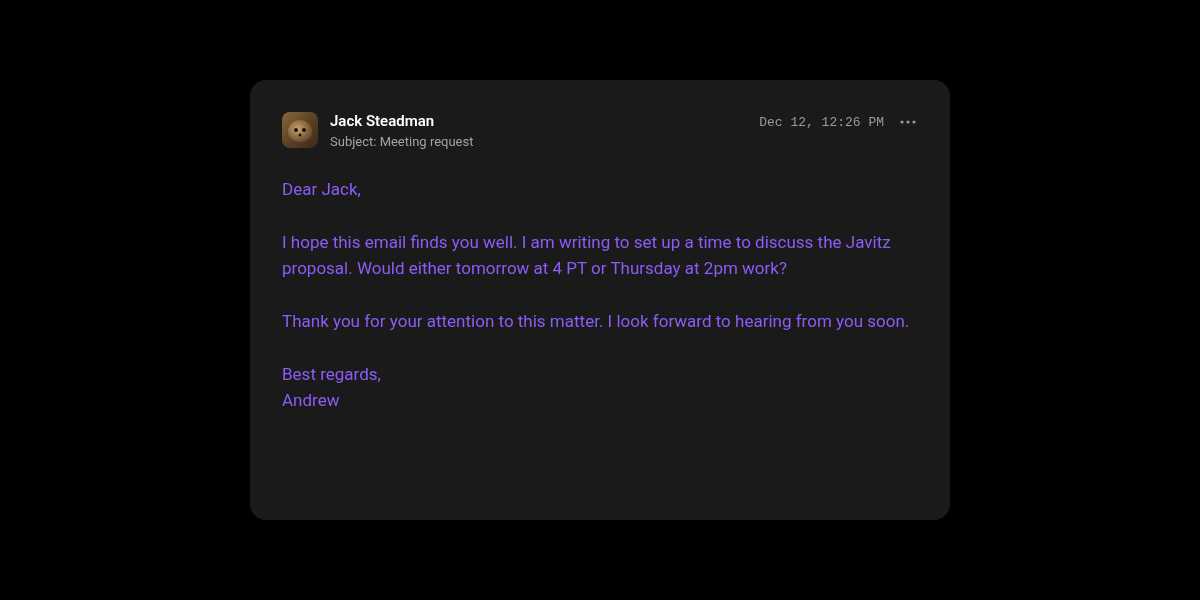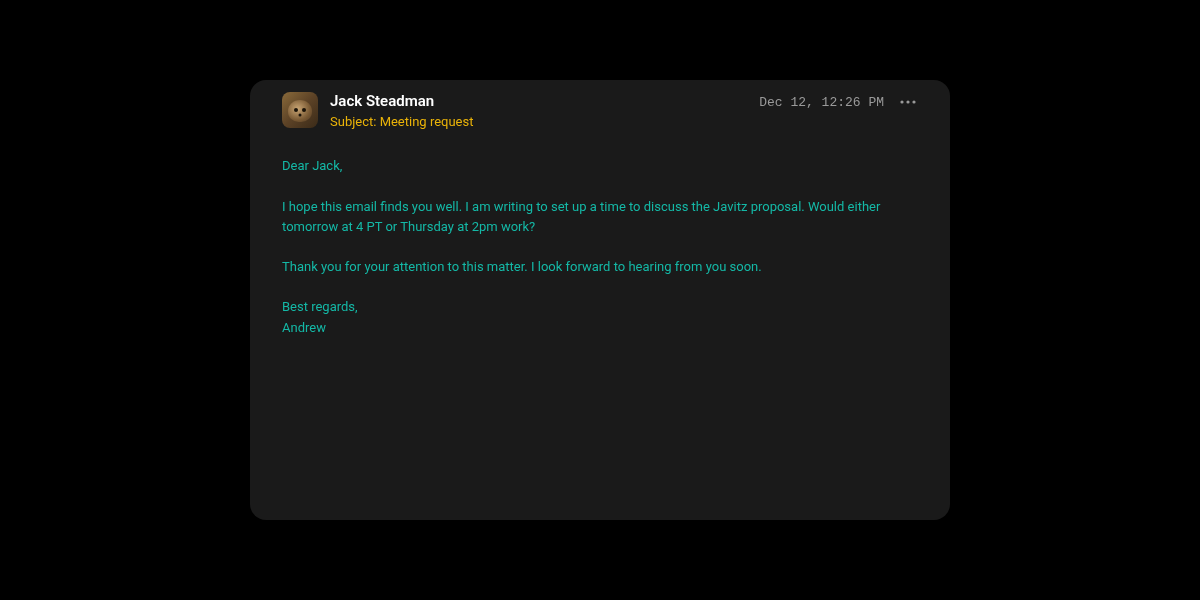--- a/index.html
+++ b/index.html
@@ -15,21 +15,21 @@
       display: flex;
       align-items: center;
       justify-content: center;
       overflow: hidden;
     }
     .email-card {
       width: 700px;
       height: 440px;
       background: #1a1a1a;
       border-radius: 16px;
-      padding: 12px 32px;
+      padding: 32px 32px;
       box-shadow: 0 20px 60px rgba(0,0,0,0.6), 0 8px 24px rgba(0,0,0,0.5);
     }
     .header {
       display: flex;
       align-items: flex-start;
       justify-content: space-between;
       margin-bottom: 26px;
     }
     .header-left {
       display: flex;
@@ -71,21 +71,21 @@
       flex-direction: column;
       gap: 2px;
     }
     .sender-name {
       color: #ffffff;
       font-size: 15px;
       font-weight: 600;
       line-height: 1.3;
     }
     .subject-line {
-      color: #eab308;
+      color: #a3a3a3;
       font-size: 13px;
       line-height: 1.3;
     }
     .header-right {
       display: flex;
       align-items: center;
       gap: 14px;
       font-family: Liberation Mono, monospace;
     }
     .timestamp {
@@ -98,22 +98,22 @@
       justify-content: center;
       width: 20px;
       height: 20px;
       cursor: pointer;
       color: #9a9a9a;
     }
     .more-button svg {
       display: block;
     }
     .body-text {
-      color: #14b8a6;
-      font-size: 13px;
+      color: #8b5cf6;
+      font-size: 17px;
       line-height: 1.55;
       white-space: pre-wrap;
     }
   </style>
 </head>
 <body>
 
 <div class="email-card">
   <div class="header">
     <div class="header-left">

